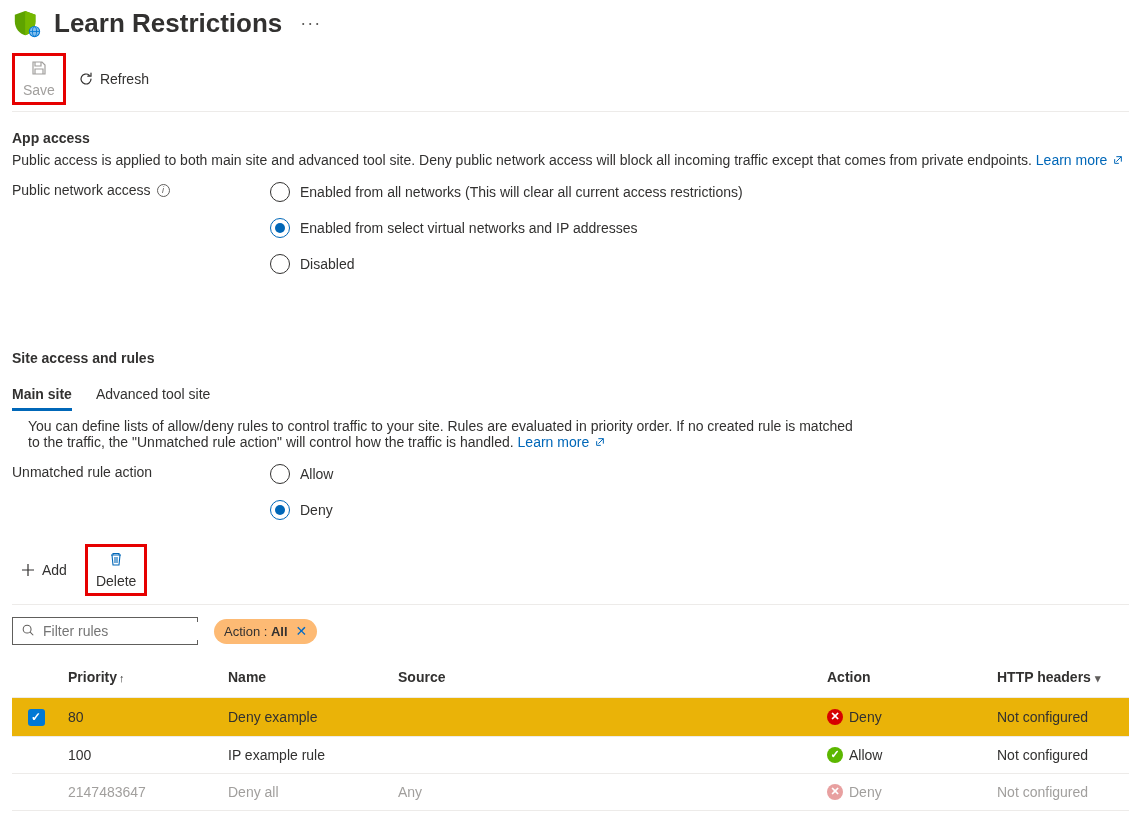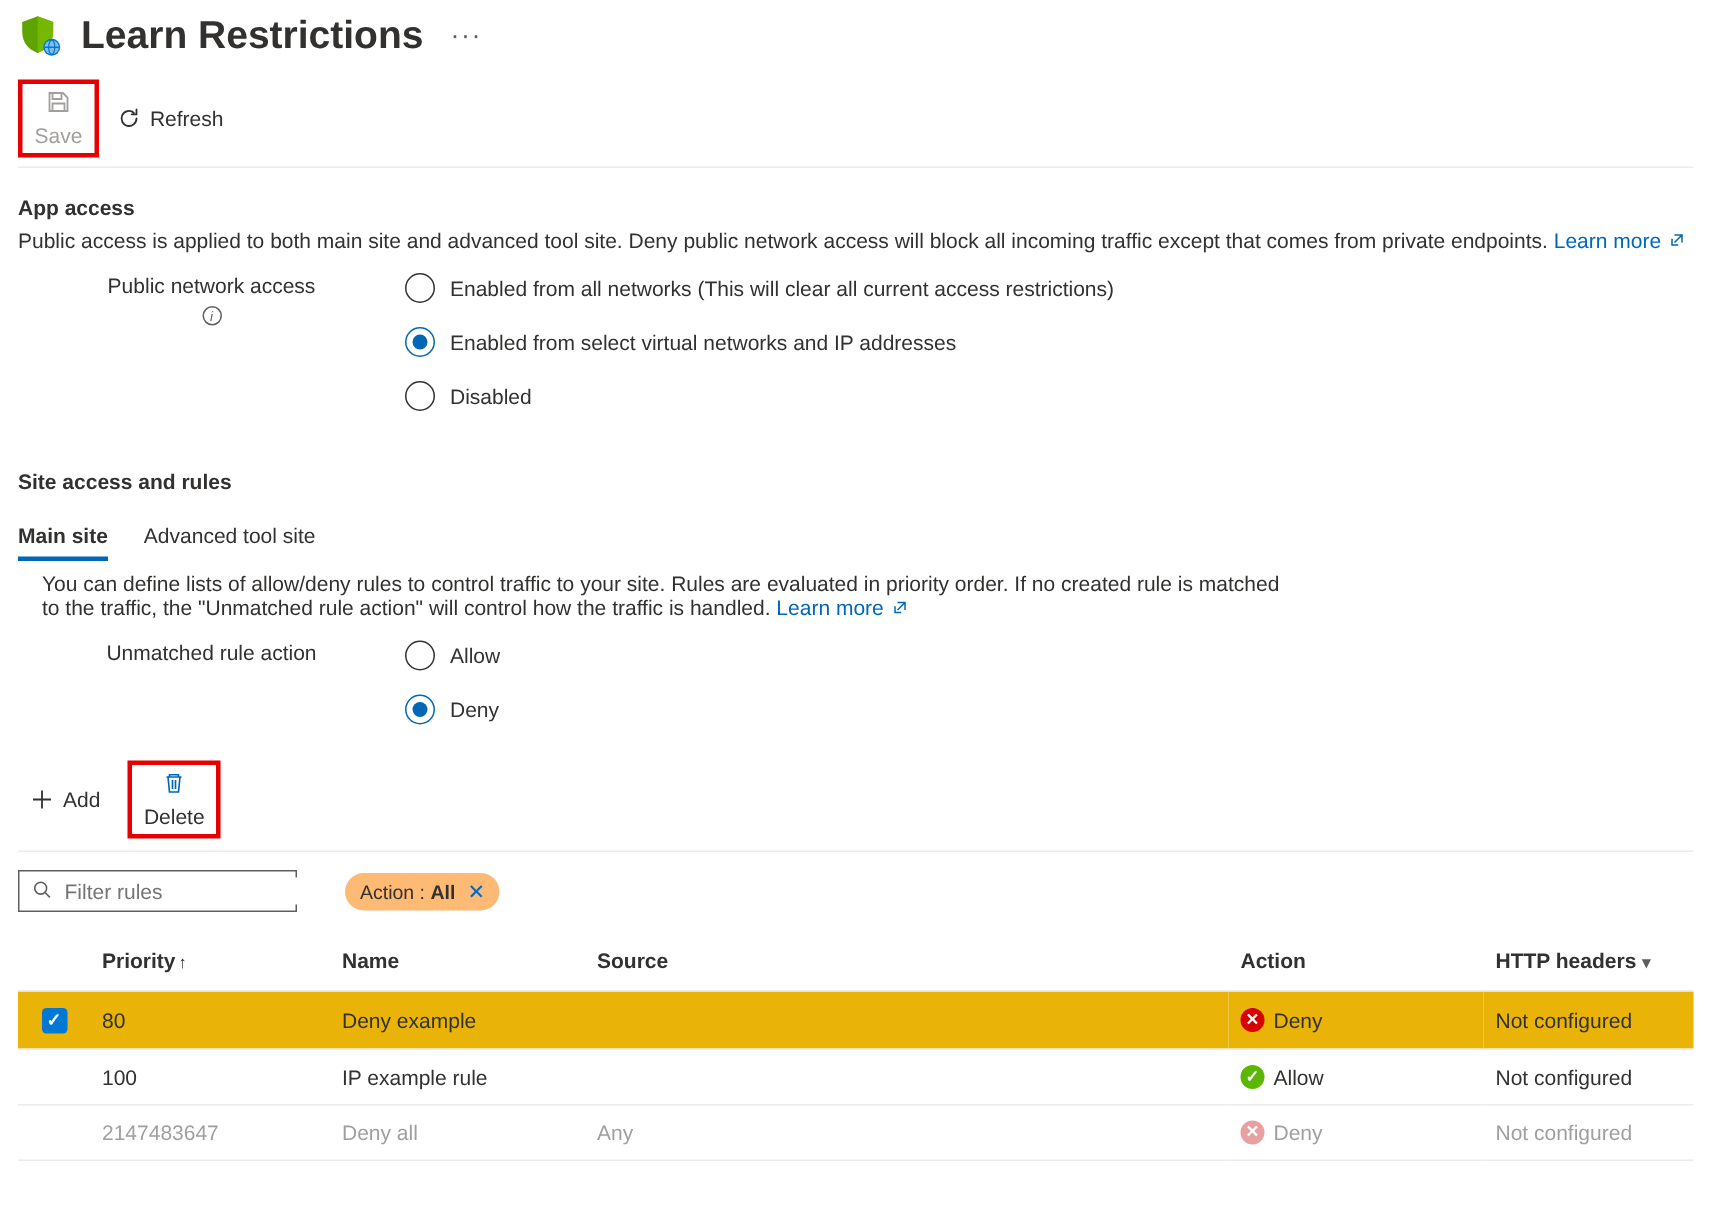--- a/index.html
+++ b/index.html
@@ -18,34 +18,34 @@
   .ellipsis { color: #605e5c; margin-left: 6px; font-size: 18px; letter-spacing: 1px; cursor: pointer;}
   .toolbar { display: flex; align-items: center; gap: 4px; border-bottom: 1px solid #edebe9; padding-bottom: 6px; margin-top: 14px;}
   .tb-btn { display: flex; align-items: center; gap: 6px; padding: 4px 8px; cursor: pointer; font-size: 14px; color: #323130;}
   .tb-btn.disabled { color: #a19f9d; cursor: not-allowed;}
   .highlight-red { border: 3px solid #e60000; flex-direction: column; }
   .section-title { font-weight: 600; font-size: 14px; margin-top: 18px; }
   .para { font-size: 14px; color: #323130; margin-top: 6px; }
   .link { color: #0067b8; cursor: pointer; }
   .ext-icon { display:inline-block; width:10px; height:10px; vertical-align:baseline; margin-left:2px;}
   .field-row { display: flex; align-items: flex-start; margin-top: 14px; }
-  .field-label { width: 258px; font-size: 14px; color: #323130; display:flex; align-items:center; gap:6px;flex-direction:column;}
+  .field-label { width: 258px; font-size: 14px; color: #323130; display:flex; align-items:center; gap:6px;}
   .info-icon { width:13px; height:13px; border:1px solid #605e5c; border-radius:50%; display:inline-flex; align-items:center; justify-content:center; font-size:9px; color:#605e5c; font-style:italic; cursor:pointer;}
   .radio-group { display: flex; flex-direction: column; gap: 16px; }
   .radio-item { display: flex; align-items: center; gap: 10px; cursor:pointer;}
   .radio-circle { width: 20px; height: 20px; border: 1px solid #323130; border-radius: 50%; display:flex; align-items:center; justify-content:center; flex-shrink:0;}
   .radio-circle.selected { border-color: #0067b8;}
   .radio-dot { width: 10px; height: 10px; background:#0067b8; border-radius:50%;}
   .tabs { display: flex; gap: 24px; border-bottom: 1px solid transparent; margin-top: 14px;}
   .tab { padding: 6px 0; cursor: pointer; font-size: 14px;}
   .tab.active { font-weight: 600; border-bottom: 3px solid #0067b8; }
   .mini-toolbar { display:flex; align-items:center; gap:10px; margin-top:24px; border-bottom:1px solid #edebe9; padding-bottom:8px;}
   .mini-btn { display:flex; align-items:center; gap:6px; padding:4px 8px; cursor:pointer; font-size:14px;}
   .svg-icon { width:16px; height:16px; flex-shrink:0;}
-  .filter-row { display:flex; align-items:center; gap:32px; margin-top:12px; margin-bottom:8px;}
+  .filter-row { display:flex; align-items:center; gap:16px; margin-top:12px; margin-bottom:8px;}
   .filter-box { display:flex; align-items:center; gap:6px; border:1px solid #605e5c; padding:4px 8px; width:186px; font-size:14px; color:#605e5c;}
   .filter-box input { border:none; outline:none; flex:1; font-size:14px; font-family:inherit; color:#323130;}
   .pill { background:#fdba74; border-radius:14px; padding:5px 10px; font-size:13px; display:flex; align-items:center; gap:8px;}
   .pill-x { color:#036ac4; cursor:pointer; font-size:14px; line-height:1;}
   .table { width:100%; border-collapse:collapse; margin-top:12px;}
   .table th { text-align:left; font-weight:600; font-size:14px; padding:12px 8px; border-bottom:1px solid #edebe9;}
   .table td { padding:10px 8px; font-size:14px; border-bottom:1px solid #edebe9;}
   .table tr.selected { background:#eab308;}
   .table tr.muted td { color:#a19f9d;}
   .chk { width:17px; height:17px; border-radius:3px; display:inline-flex; align-items:center; justify-content:center;}
@@ -133,21 +133,21 @@
           </span>
         <span>Enabled from select virtual networks and IP addresses</span>
       </div>
       <div class="radio-item">
         <span class="radio-circle"></span>
         <span>Disabled</span>
       </div>
     </div>
   </div>
 
-  <div class="section-title" style="margin-top:39px;">Site access and rules</div>
+  <div class="section-title" style="margin-top:76px;">Site access and rules</div>
 
   <div class="tabs">
     <div class="tab active">Main site</div>
     <div class="tab">Advanced tool site</div>
   </div>
 
   <div class="para" style="max-width:830px;margin-left:16px;">
     <span>You can define lists of allow/deny rules to control traffic to your site. Rules are evaluated in priority order. If no created rule is matched to the traffic, the "Unmatched rule action" will control how the traffic is handled.</span>
     <span class="link">
       <span>Learn more</span>

